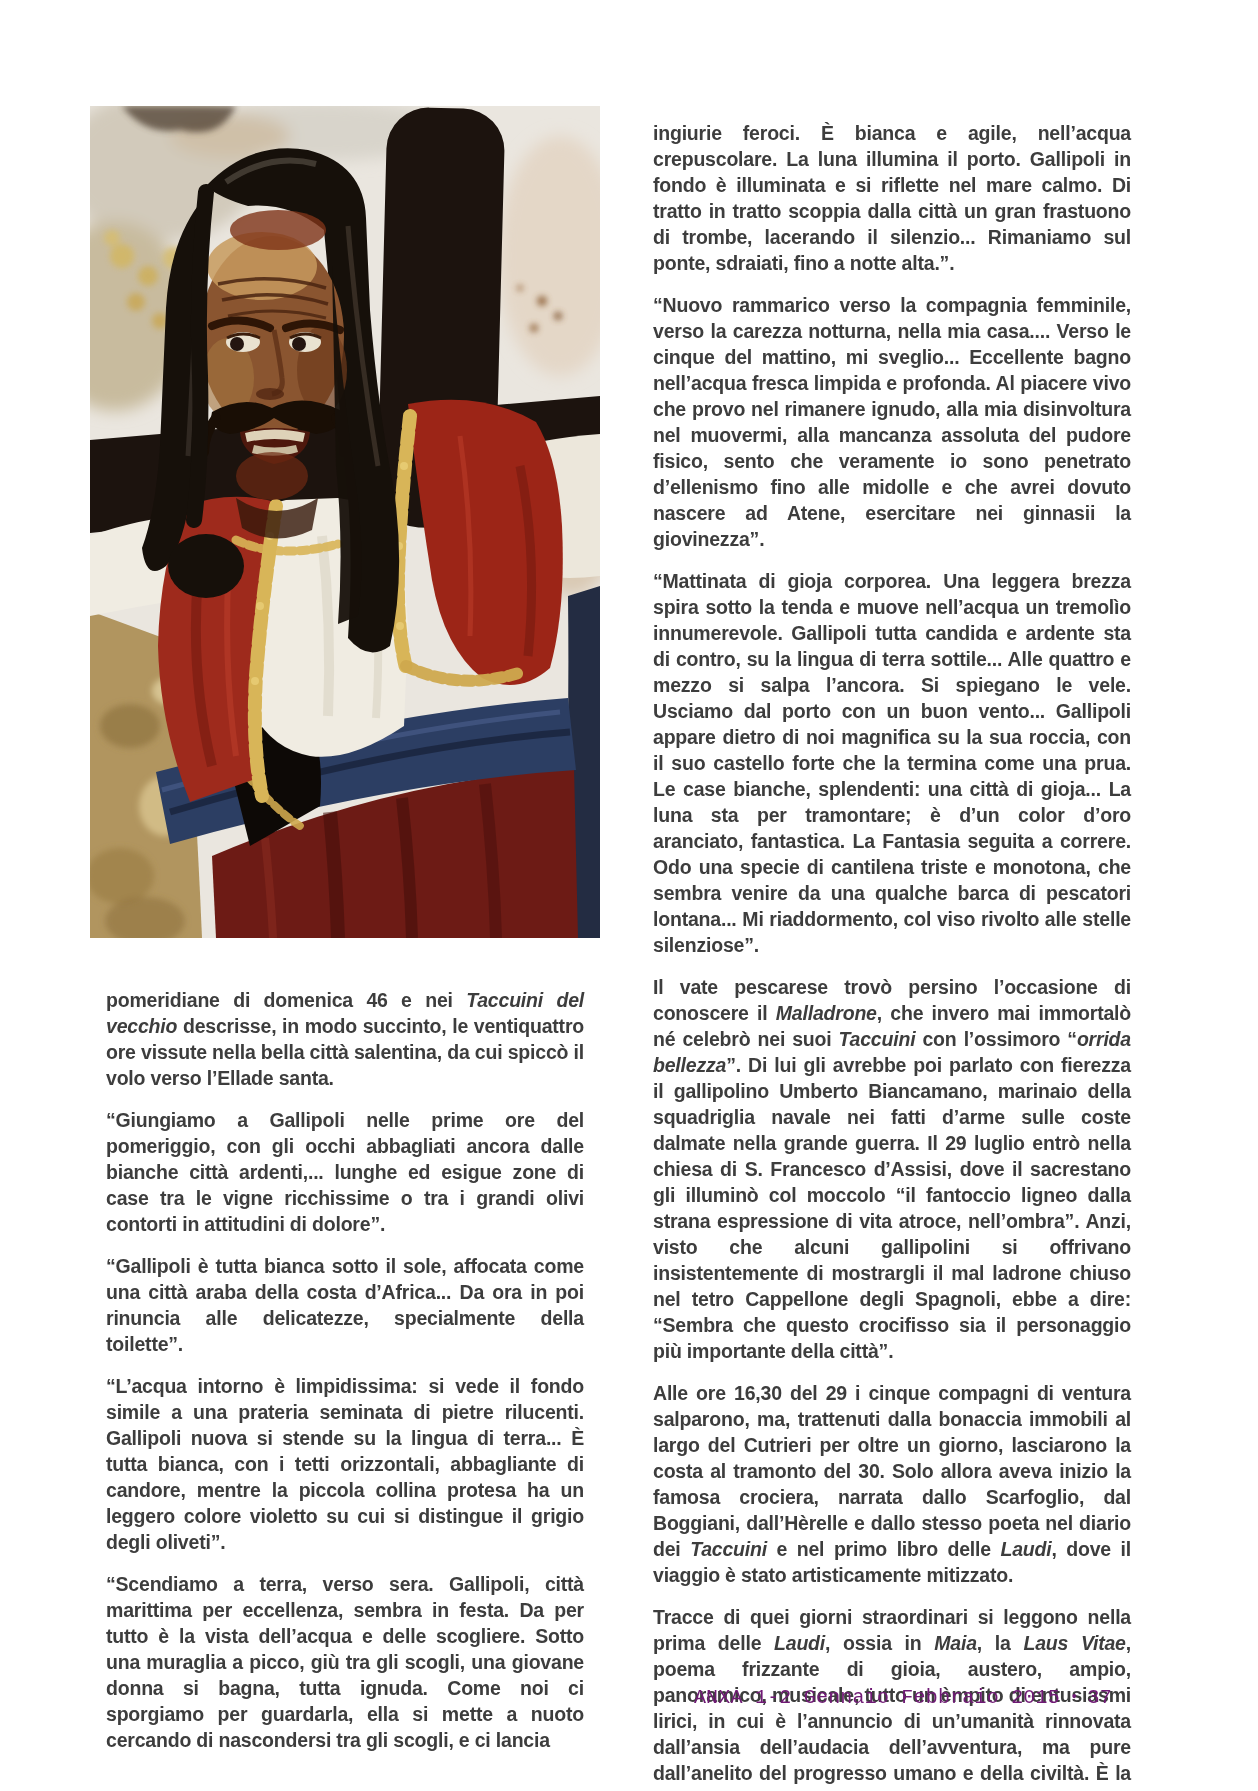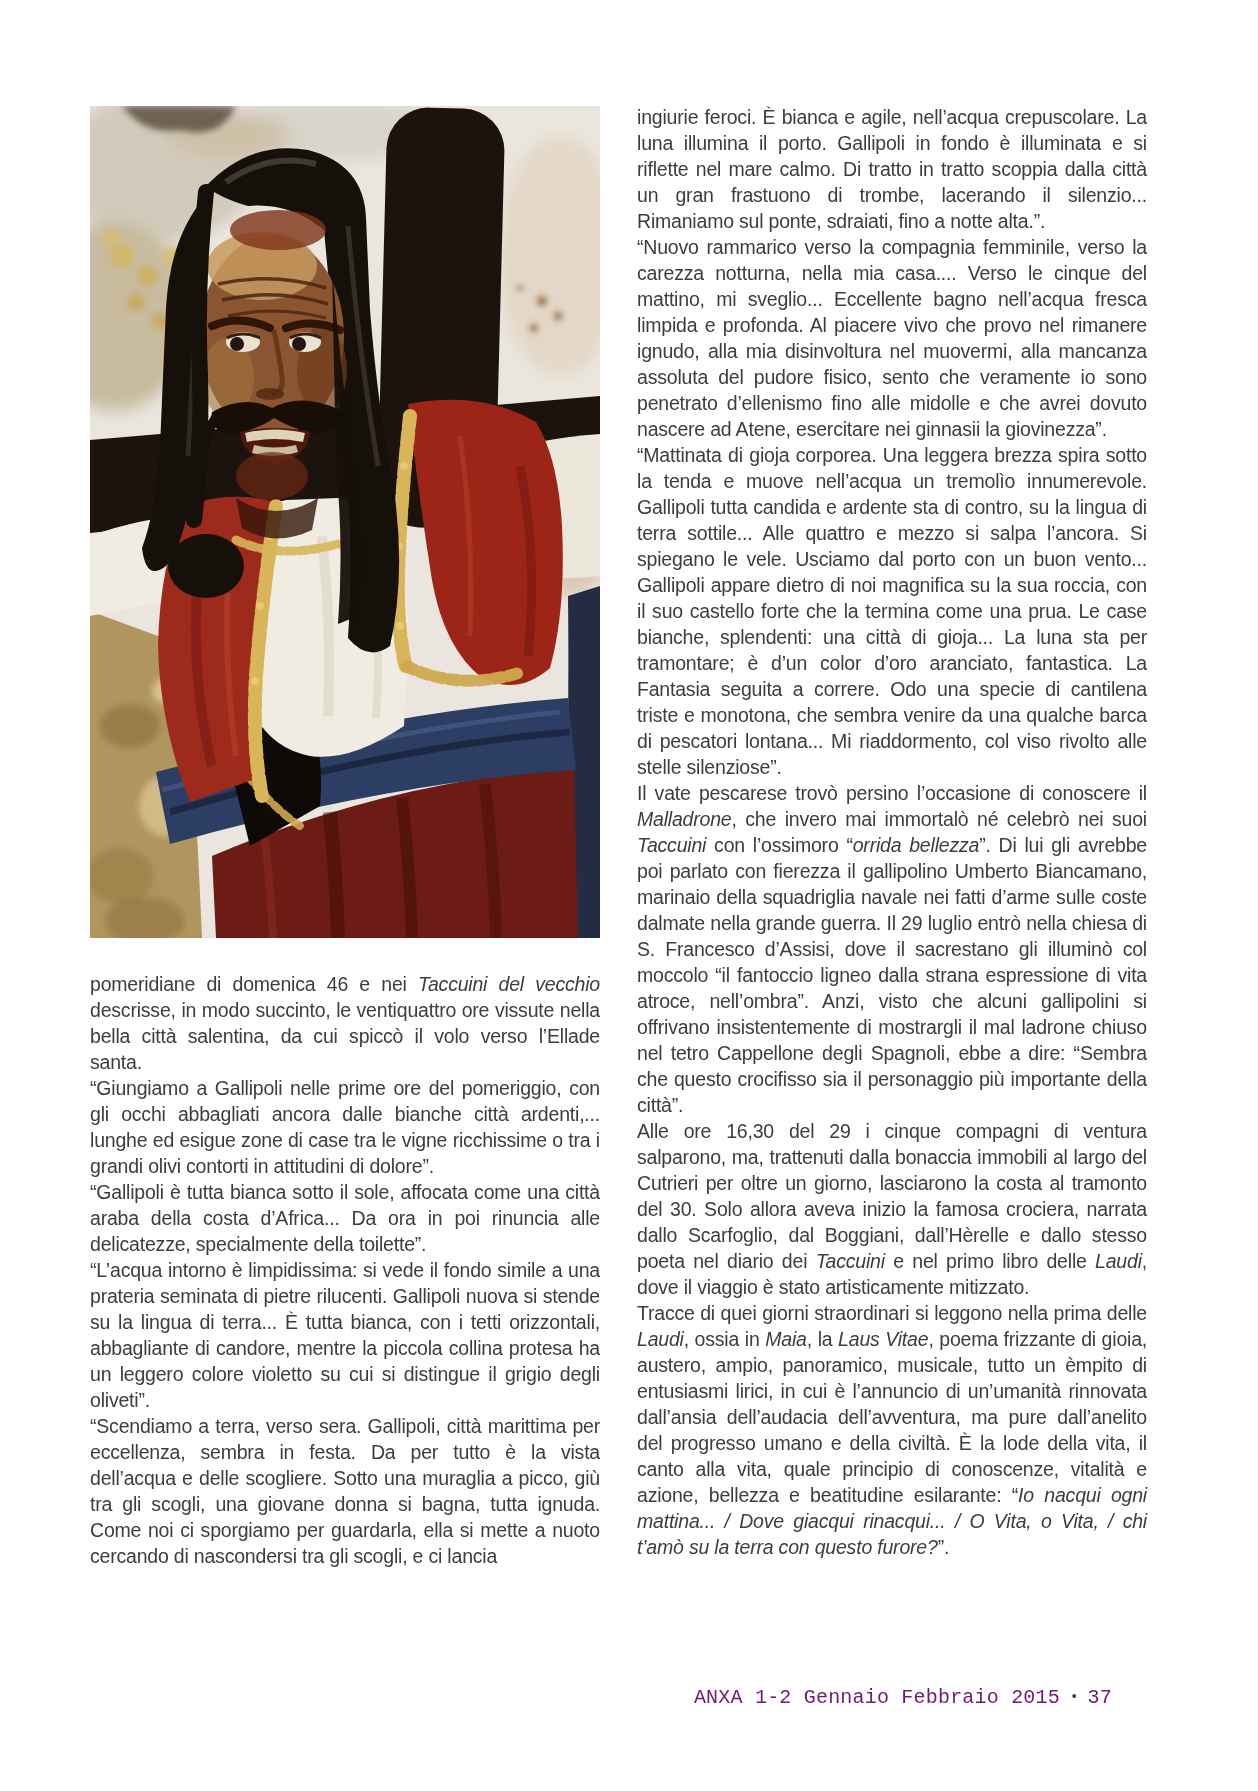--- a/index.html
+++ b/index.html
@@ -10,21 +10,21 @@
   .photo {
     position:absolute; left:90px; top:106px; width:510px; height:832px; margin:0;
     overflow:hidden;
   }
   .photo svg { display:block; width:100%; height:100%; }
   .col {
     position:absolute; width:510px; color:#3d3d3d;
     font-size:19.5px; line-height:26px; letter-spacing:-0.2px;
     text-align:justify; text-justify:inter-word; hyphens:none;
   }
-  .col p { margin:0; padding:0; }
+  .col p { margin:16px; padding:0;font-weight:bold; }
   .col .it { font-style:italic; }
   .col-left  { left:90px;  top:971px; }
   .col-right { left:637px; top:104px; }
   .footer {
     position:absolute; left:602px; top:1686px; width:510px;
     text-align:right; font-size:20px; color:#701a75; letter-spacing:0.2px;font-family:Liberation Mono, monospace;
   }
   .footer .bullet { display:inline-block; margin:0 9px 0 10px; font-size:14px; vertical-align:2px; }
 </style>
 </head>

